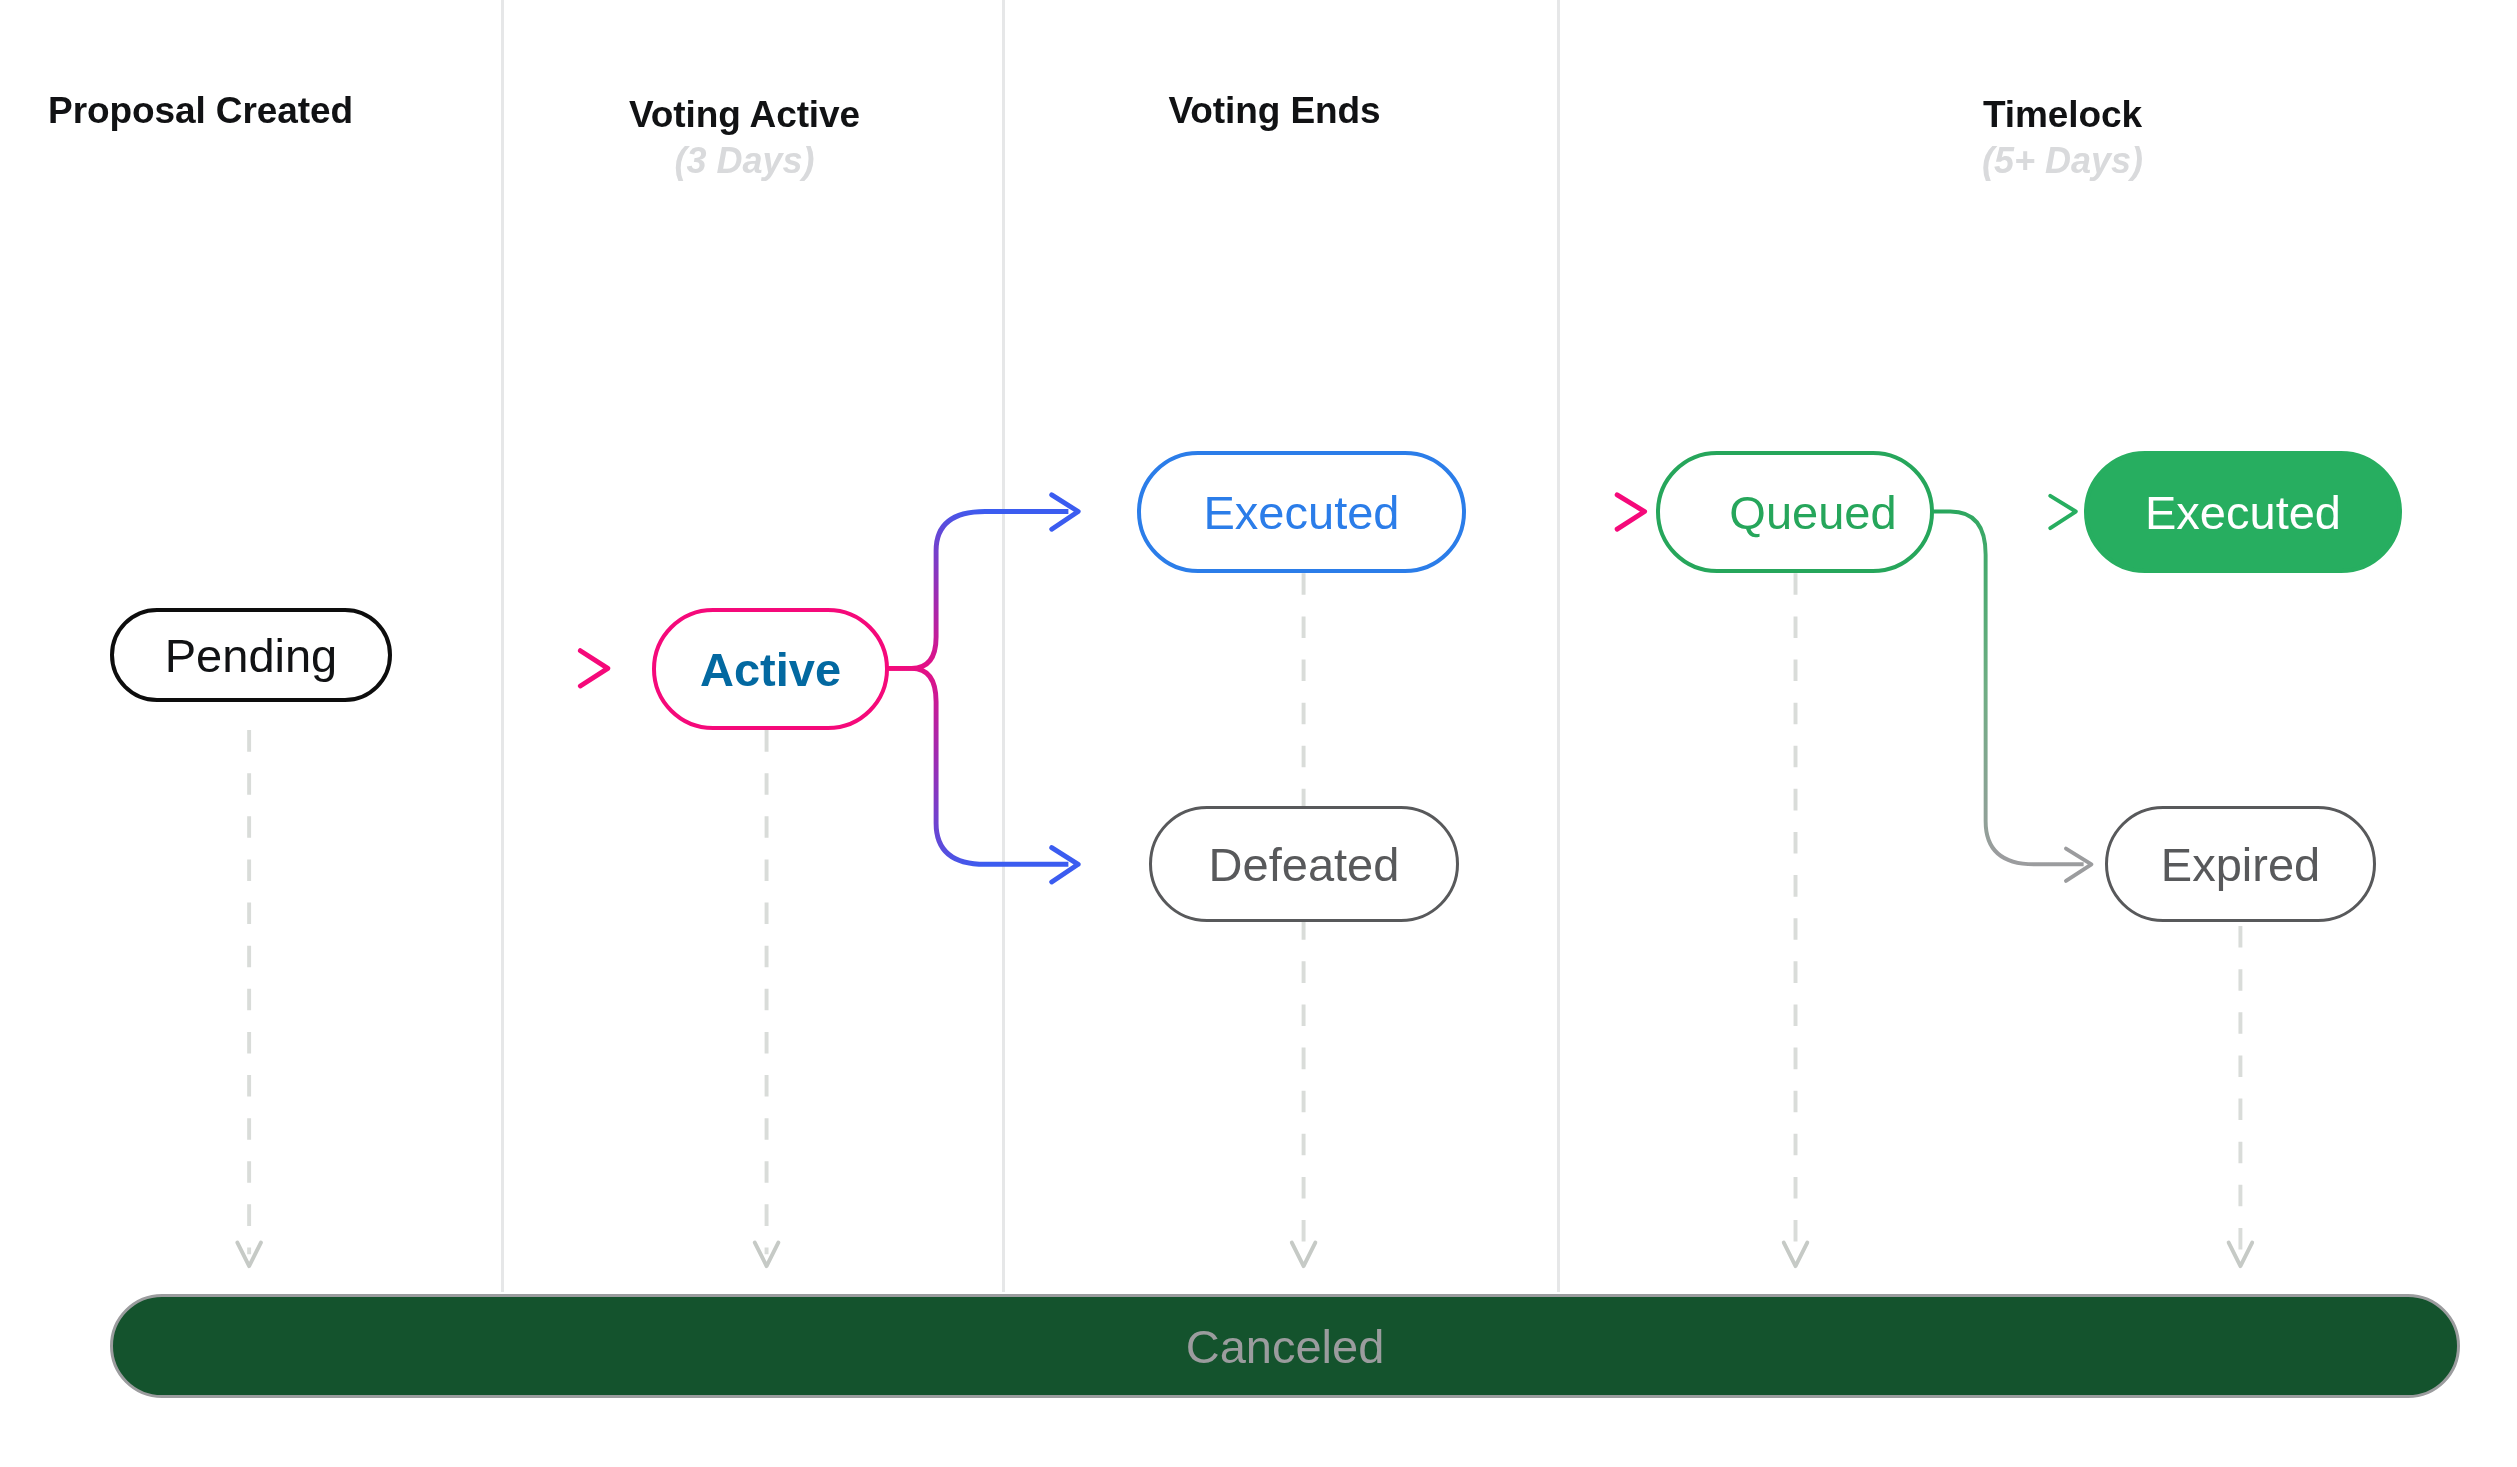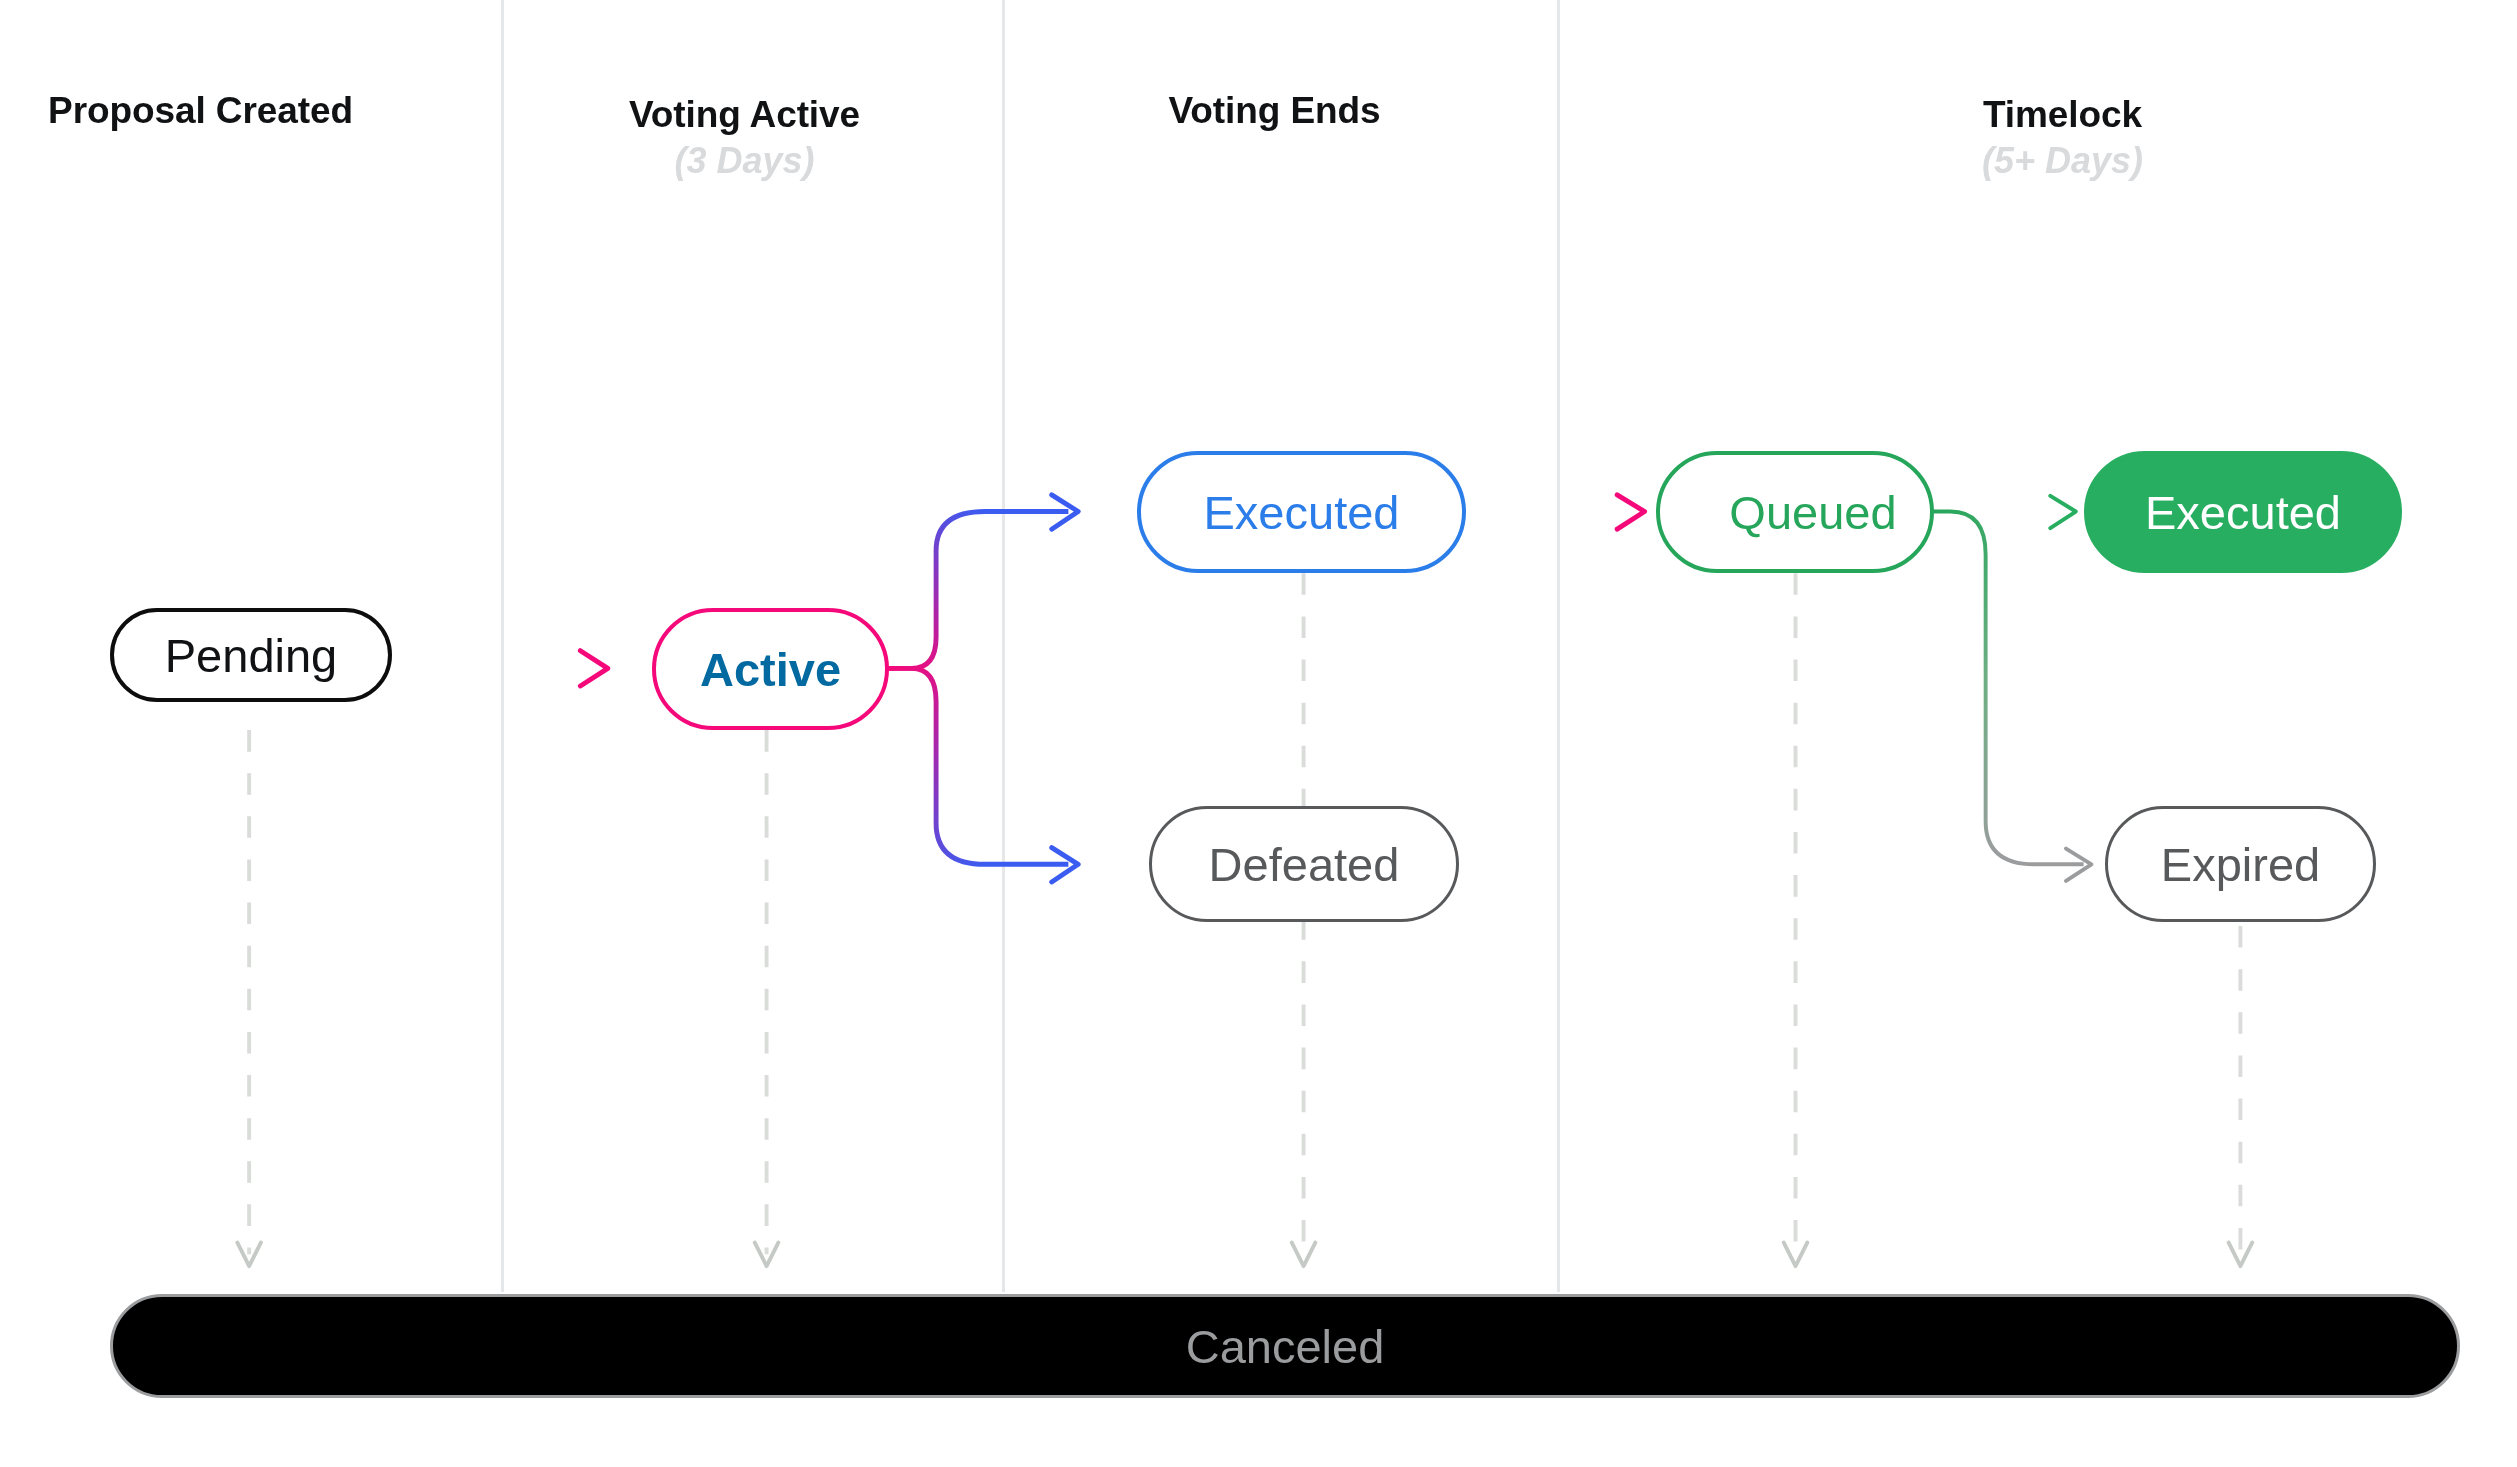--- a/index.html
+++ b/index.html
@@ -132,21 +132,21 @@
 
   
   .canceled-bar {
     position: absolute;
     box-sizing: border-box;
     display: flex;
     align-items: center;
     justify-content: center;
     border: 3.9px solid #9b9c9e;
     border-radius: 57px;
-    background: #000000;
+    background: #14532d;
   }
   .canceled-bar .node-label {
     color: #9b9c9e;
     font-size: 47px;
     font-weight: 400;
     line-height: 1;
   }
 </style>
 </head>
 <body>

